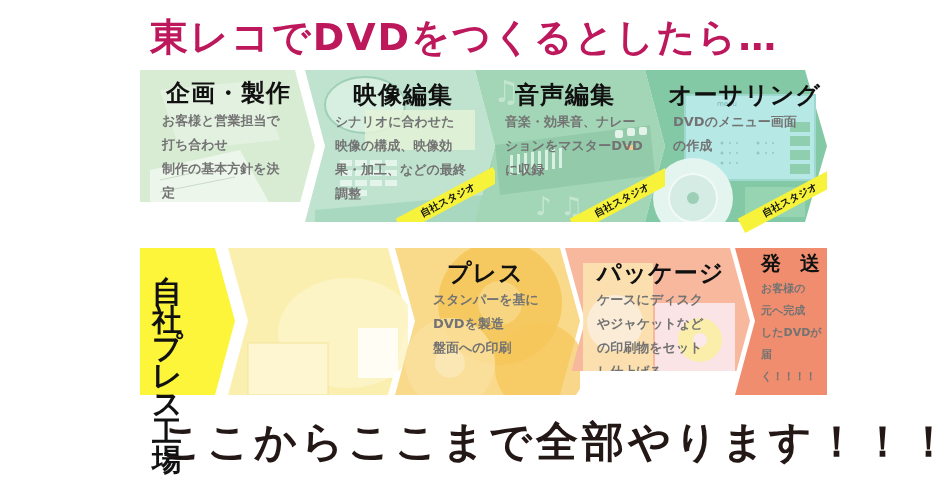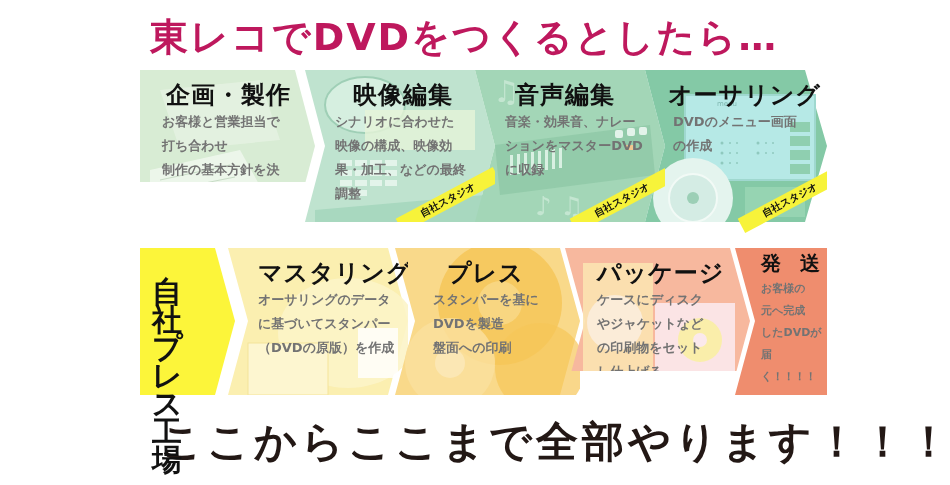--- a/index.html
+++ b/index.html
@@ -48,21 +48,21 @@
     .ship h2 { font-size: 20px; letter-spacing: 6px; }
     .ship p { font-size: 11px; line-height: 22px; }
   </style>
 </head>
 <body>
 
 <div class="headline">東レコでDVDをつくるとしたら…</div>
 
 <div class="row">
 
-  <div class="panel" style="left:140px; top:70px; width:175px; height:112px;">
+  <div class="panel" style="left:140px; top:70px; width:175px; height:132px;font-family:Liberation Mono, monospace;">
     <svg class="bg" width="175" height="152">
       <polygon points="0,0 155,0 175,76 155,152 0,152" fill="#d8ecd4"></polygon>
       <polygon points="20,20 120,10 140,70 40,80" fill="#e6f3e2" opacity="0.8"></polygon>
       <polygon points="10,100 100,80 140,152 10,152" fill="#eef7ec" opacity="0.9"></polygon>
       <line x1="20" y1="110" x2="90" y2="95" stroke="#c8dcc6" stroke-width="1"></line>
       <line x1="20" y1="122" x2="95" y2="107" stroke="#c8dcc6" stroke-width="1"></line>
     </svg>
     <div class="content" style="left:26px; top:10px;">
       <h2>企画・製作</h2>
       <p style="margin-left:-4px;">お客様と営業担当で
@@ -190,26 +190,20 @@
 工 場</div>
   </div>
 
   <div class="panel" style="left:228px; top:248px; width:180px; height:147px;">
     <svg class="bg" width="180" height="147">
       <polygon points="0,0 160,0 180,73 160,147 0,147 20,73" fill="#fbefb0"></polygon>
       <ellipse cx="120" cy="85" rx="70" ry="55" fill="#fcf4c8" opacity="0.9"></ellipse>
       <rect x="20" y="95" width="80" height="52" fill="#fdf6d0" stroke="#f4e49a" stroke-width="1"></rect>
       <rect x="130" y="80" width="40" height="50" fill="#ffffff" opacity="0.8"></rect>
     </svg>
-    <div class="content" style="left:30px; top:10px;">
-      <h2>マスタリング</h2>
-      <p>オーサリングのデータ
-に基づいてスタンパー
-（DVDの原版）を作成</p>
-    </div>
   </div>
 
   <div class="panel" style="left:395px; top:248px; width:185px; height:147px;">
     <svg class="bg" width="185" height="147">
       <polygon points="0,0 165,0 185,73 165,147 0,147 20,73" fill="#f9d98a"></polygon>
       <circle cx="105" cy="55" r="62" fill="#f6c658" opacity="0.85"></circle>
       <circle cx="105" cy="55" r="22" fill="#f9d98a" opacity="0.8"></circle>
       <circle cx="55" cy="115" r="45" fill="#fadf9c" opacity="0.85"></circle>
       <circle cx="55" cy="115" r="15" fill="#fbe7b4"></circle>
       <circle cx="145" cy="120" r="45" fill="#f6c658" opacity="0.7"></circle>

